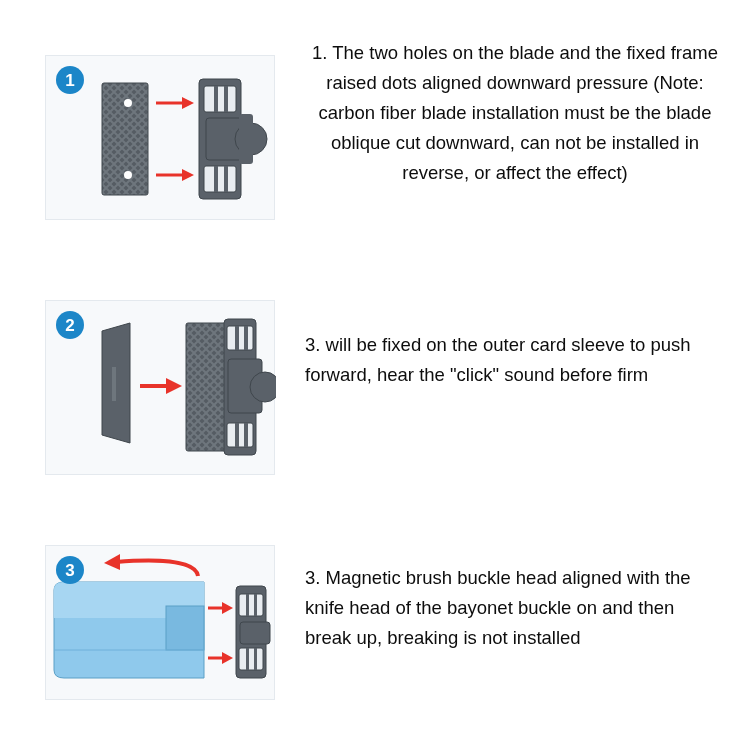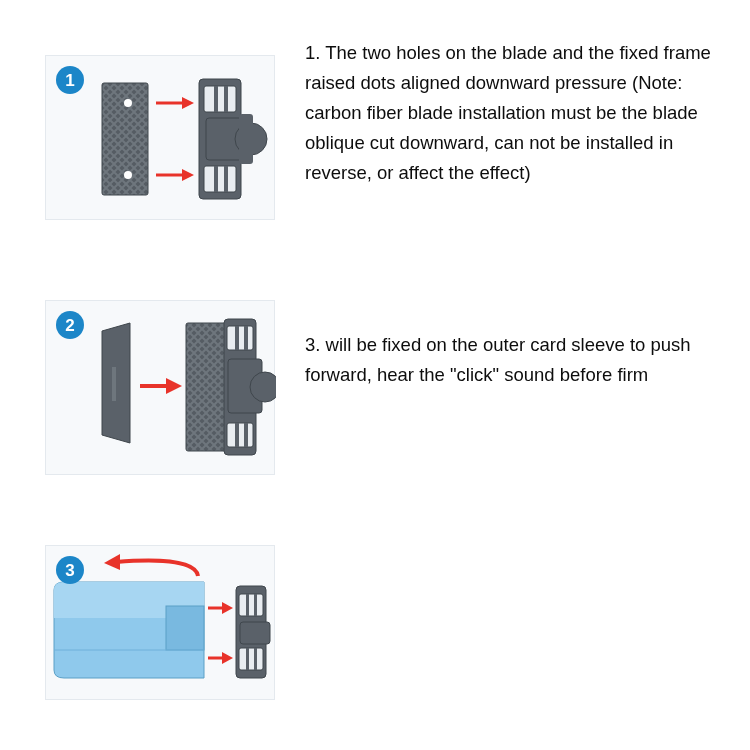--- a/index.html
+++ b/index.html
@@ -59,21 +59,21 @@
     line-height: 1;
   }
 
   .text-col {
     margin-left: 30px;
     width: 420px;
     font-size: 18.5px;
     line-height: 1.62;
     color: #0d0d0d;
   }
-  #step-1 .text-col { margin-top: 28px; }
+  #step-1 .text-col { margin-top: 28px; text-align: center; }
   #step-2 .text-col { margin-top: 50px; }
   #step-3 .text-col { margin-top: 38px; }
 
   .text-col p { margin: 0; }
 
   svg { display: block; }
 </style>
 </head>
 <body>
 
@@ -188,15 +188,18 @@
           <rect x="193" y="48" width="24" height="22" rx="2" fill="#e9edf1" stroke="#3f464c"></rect>
           <rect x="193" y="102" width="24" height="22" rx="2" fill="#e9edf1" stroke="#3f464c"></rect>
           <rect x="200" y="48" width="3" height="22" fill="#5a6169"></rect>
           <rect x="208" y="48" width="3" height="22" fill="#5a6169"></rect>
           <rect x="200" y="102" width="3" height="22" fill="#5a6169"></rect>
           <rect x="208" y="102" width="3" height="22" fill="#5a6169"></rect>
           <rect x="194" y="76" width="30" height="22" rx="3" fill="#5a6169" stroke="#3f464c"></rect>
         </g>
       </svg>
     </div>
+    <div class="text-col">
+      <p>3. Magnetic brush buckle head aligned with the knife head of the bayonet buckle on and then break up, breaking is not installed</p>
+    </div>
   </div>
 
 </div>
 
 </body></html>

